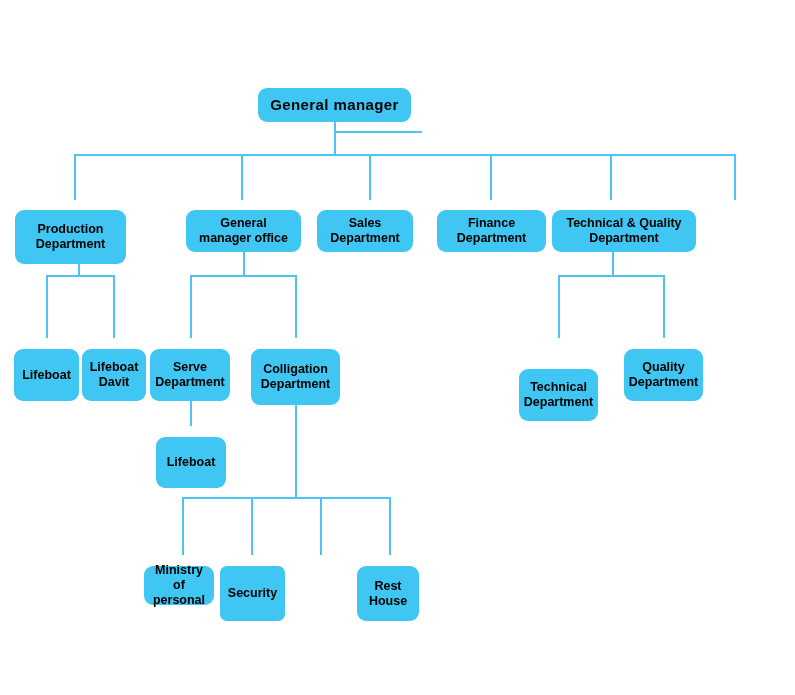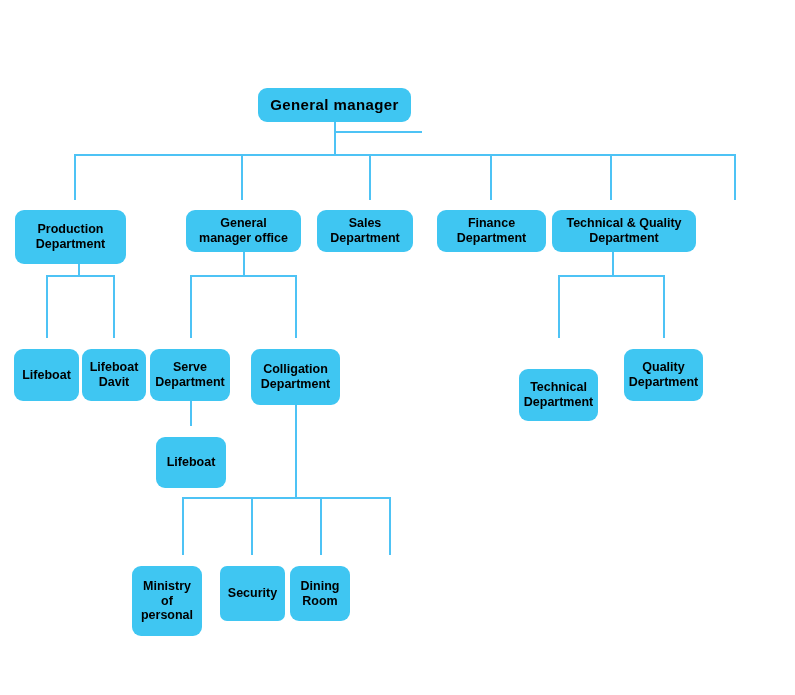--- a/index.html
+++ b/index.html
@@ -124,22 +124,22 @@
 Department</div>
 
   <div class="node lvl3" style="left:519px; top:358px; width:79px; height:52px;">Technical
 Department</div>
 
   <div class="node lvl3" style="left:624px; top:338px; width:79px; height:52px;">Quality
 Department</div>
 
   <div class="node lvl4" style="left:156px; top:426px; width:70px; height:51px;">Lifeboat</div>
 
-  <div class="node lvl5" style="left:132px; top:555px; width:70px; height:70px;">Ministry
+  <div class="node lvl5" style="left:144px; top:555px; width:70px; height:39px;">Ministry
 of  personal</div>
 
   <div class="node lvl5" style="left:220px; top:555px; width:65px; height:55px;border-radius:7px;">Security</div>
 
-  <div class="node lvl5" style="left:290px; top:555px; width:60px; height:55px;">Dining
-Room</div>
 
+  <div class="node lvl5" style="left:357px; top:555px; width:62px; height:55px;">Rest
+House</div>
 
 </div>
 
 </body></html>

